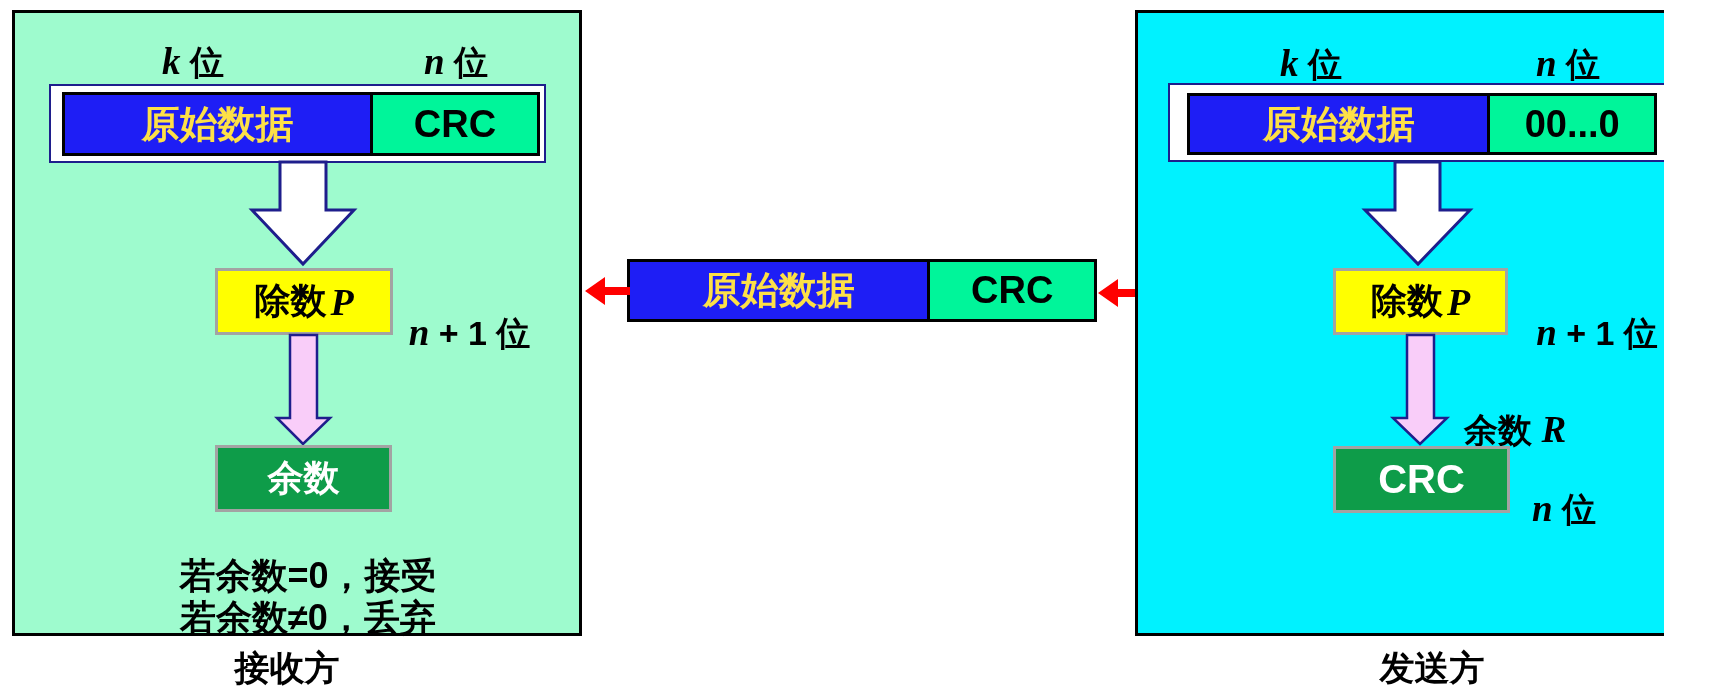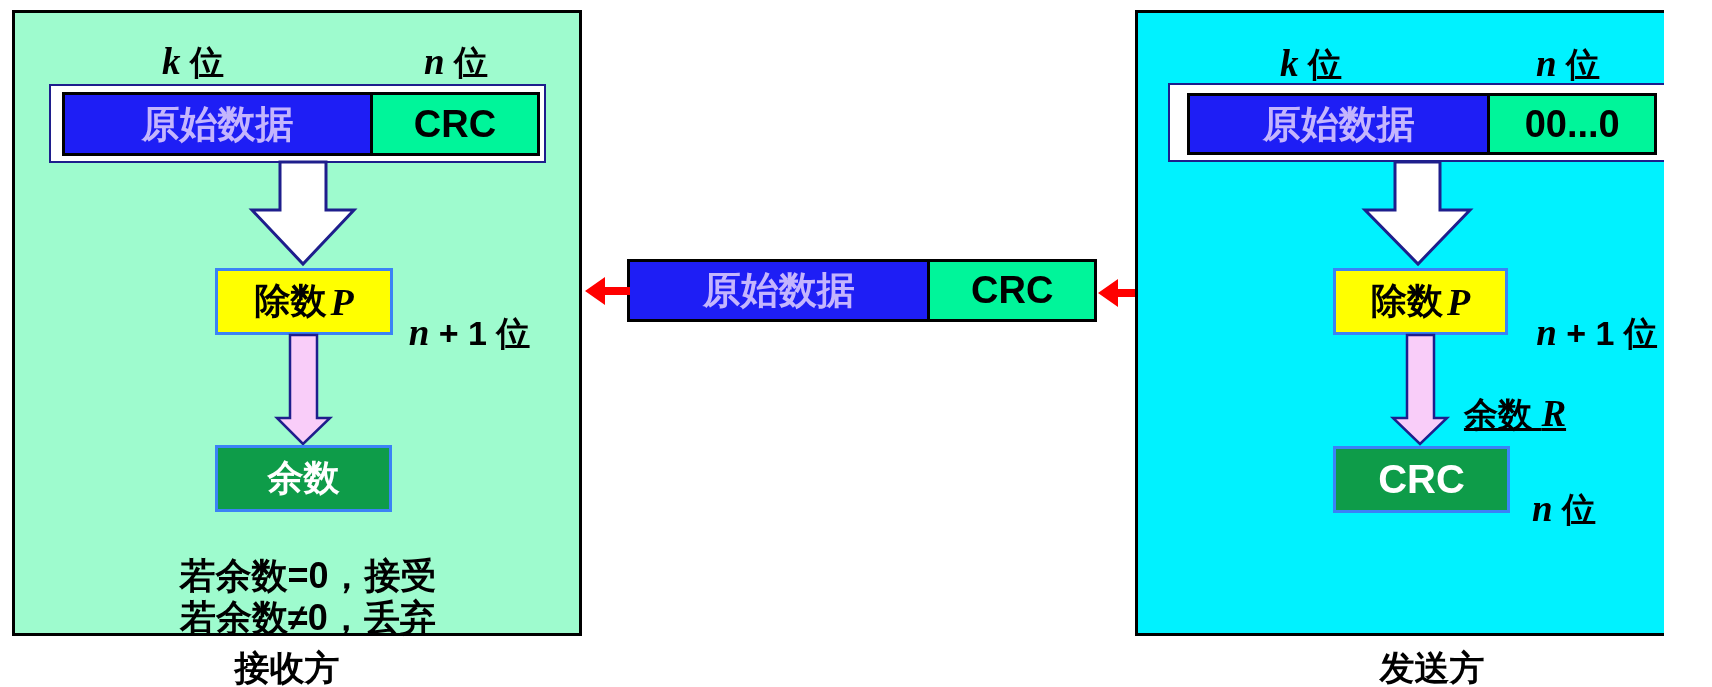--- a/index.html
+++ b/index.html
@@ -8,25 +8,25 @@
     font-family:"Liberation Sans","DejaVu Sans",sans-serif;font-weight:bold;color:#000;
   }
   .abs{position:absolute;box-sizing:border-box;}
   .panel{border:3px solid #000;}
   .panel-receiver{left:12px;top:10px;width:570px;height:626px;background:#9EFBCE;}
   .panel-sender{left:1135px;top:10px;width:565px;height:626px;background:#00F2FF;}
   .bits-label{font-size:34px;text-align:center;white-space:nowrap;}
   .bits-label i{font-family:"Liberation Serif","DejaVu Serif",serif;font-size:37px;}
   .white-frame{background:#ffffff;border:2px solid #1E1E8C;}
   .seg-bar{display:flex;border:3px solid #000;}
-  .seg-blue{background:#1E1EF5;color:#c4b5fd;display:flex;align-items:center;justify-content:center;
+  .seg-blue{background:#1E1EF5;color:#fde047;display:flex;align-items:center;justify-content:center;
             font-size:38px;white-space:nowrap;}
   .seg-green{background:#00F59A;color:#000;display:flex;align-items:center;justify-content:center;
              font-size:38px;border-left:3px solid #000;white-space:nowrap;}
-  .box{display:flex;align-items:center;justify-content:center;border:3px solid #3b82f6;
+  .box{display:flex;align-items:center;justify-content:center;border:3px solid #a3a3a3;
        font-size:36px;white-space:nowrap;}
   .box i{font-family:"Liberation Serif","DejaVu Serif",serif;font-size:38px;margin-left:4px;}
   .box-yellow{background:#FFFF00;color:#000;}
   .box-darkgreen{background:#0E9C49;color:#fff;}
   .side-label{font-size:34px;text-align:center;white-space:nowrap;margin-top:27px;}
   .side-label i{font-family:"Liberation Serif","DejaVu Serif",serif;font-size:37px;}
   .notes{font-size:36px;text-align:center;line-height:42px;white-space:nowrap;margin-top:15px;}
   .caption{font-size:35px;text-align:center;white-space:nowrap;}
   svg{display:block;overflow:visible;}
 </style>
@@ -99,20 +99,20 @@
   <div class="abs box box-yellow" style="left:1333px;top:268px;width:175px;height:67px;">
       <span>除数 </span>
       <i>P</i>
     </div>
   <div class="abs side-label" style="left:1522px;top:284px;width:150px;"><i>n</i><span> + 1 位</span></div>
 
   <svg class="abs" style="left:1386px;top:333px;" width="68" height="114" viewBox="0 0 68 114">
     <polygon points="21,2 48,2 48,85 61,85 34,111 7,85 21,85" fill="#F9CDF9" stroke="#1E1E8C" stroke-width="2.5"></polygon>
   </svg>
 
-  <div class="abs side-label" style="left:1435px;top:365px;width:160px;text-decoration:underline;"><span>余数 </span><i>R</i></div>
+  <div class="abs side-label" style="left:1435px;top:381px;width:160px;"><span>余数 </span><i>R</i></div>
 
   <div class="abs box box-darkgreen" style="left:1333px;top:446px;width:177px;height:67px;font-size:40px;">CRC</div>
   <div class="abs side-label" style="left:1504px;top:460px;width:120px;"><i>n</i><span> 位</span></div>
 
   <div class="abs caption" style="left:1332px;top:645px;width:200px;">发送方</div>
 
 </div>
 
 </body></html>

